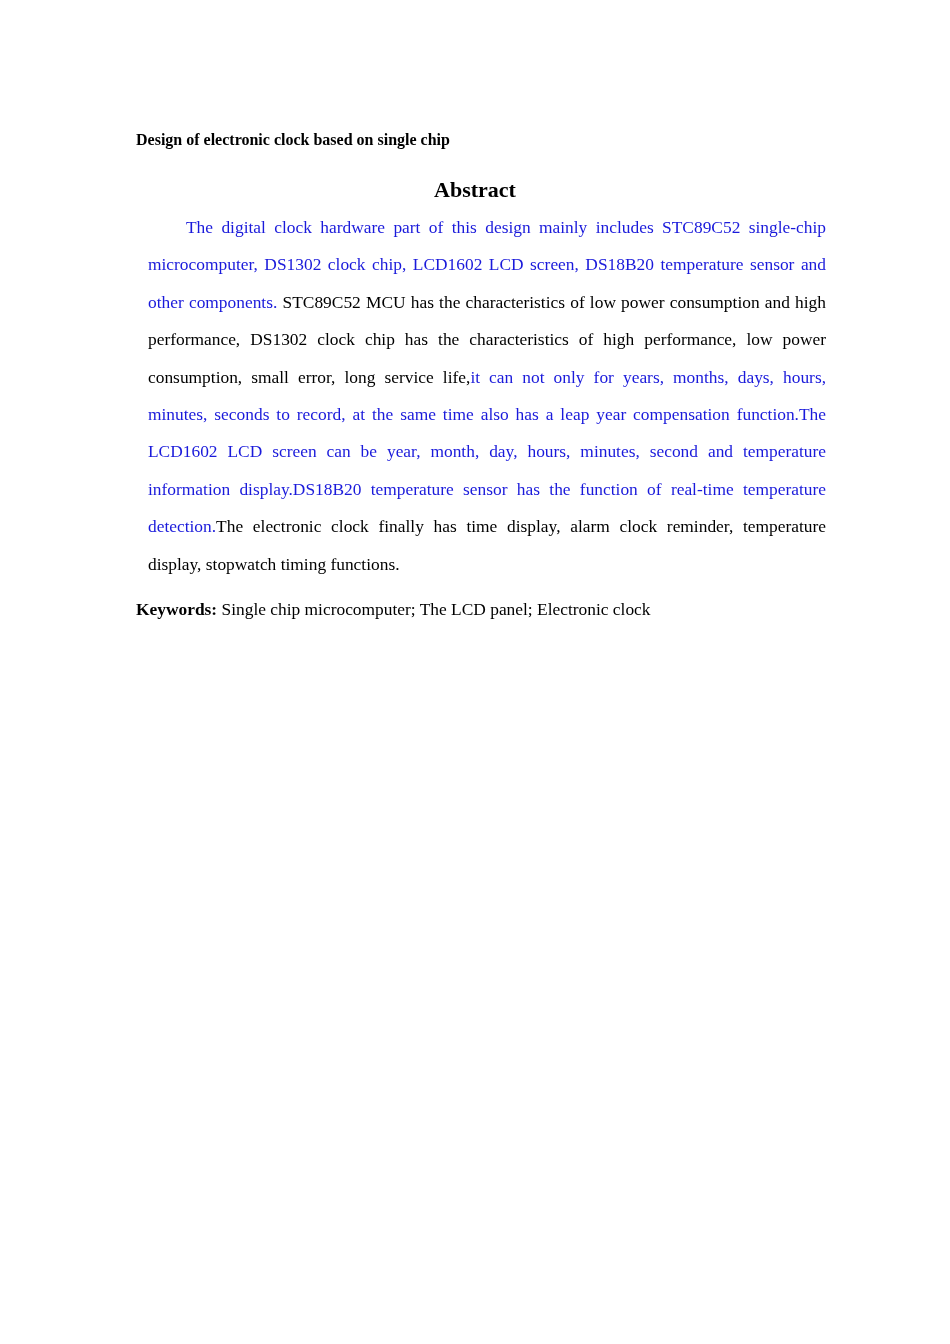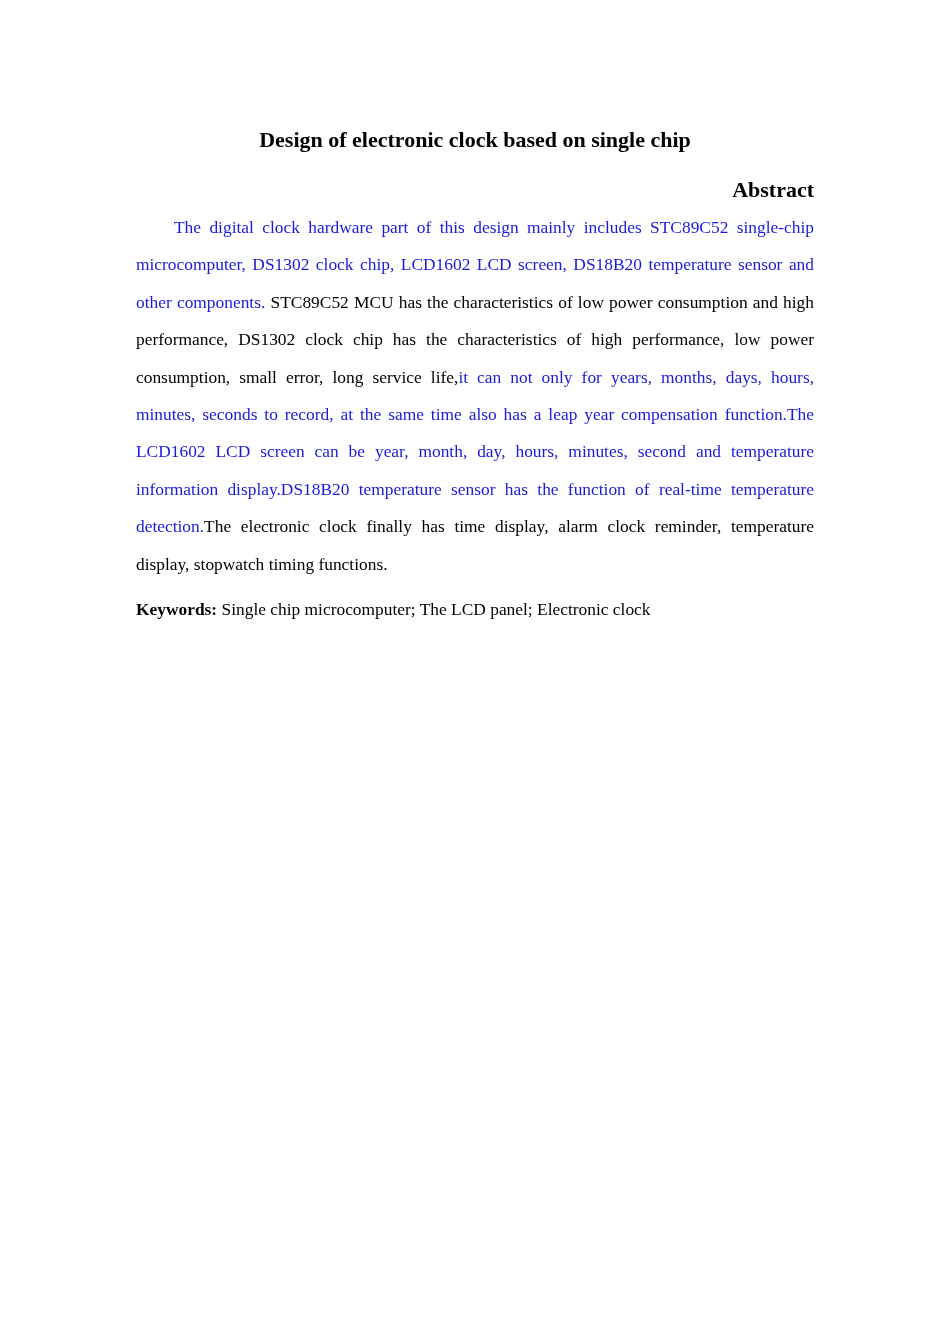--- a/index.html
+++ b/index.html
@@ -3,28 +3,28 @@
 <meta charset="utf-8">
 <style>
   html, body { margin: 0; padding: 0; background: #ffffff; }
   body { width: 950px; height: 1344px; position: relative; overflow: hidden; }
   .page {
     position: absolute; left: 136px; top: 0; width: 678px;
     font-family: "Liberation Serif", serif; color: #000;
   }
   .title {
     position: absolute; top: 126px; left: 0; width: 678px;
-    text-align: center; font-weight: bold; font-size: 22px; line-height: 28px;
+    font-weight: bold; font-size: 16px; line-height: 28px;
   }
   .abstract-heading {
     position: absolute; top: 176px; left: 0; width: 678px;
-    text-align: right; font-weight: bold; font-size: 22px; line-height: 28px;
+    text-align: center; font-weight: bold; font-size: 22px; line-height: 28px;
   }
   .abstract-body {
-    position: absolute; top: 209px; left: 0; width: 678px;
+    position: absolute; top: 209px; left: 12px; width: 678px;
     font-size: 17.4px; line-height: 37.4px; text-align: justify;
     text-indent: 38px; margin: 0;
   }
   .blue { color: #1a1adb; }
   .keywords {
     position: absolute; top: 596px; left: 0; width: 678px;
     font-size: 17.4px; line-height: 26px;
   }
   .keywords b { font-weight: bold; }
 </style>

